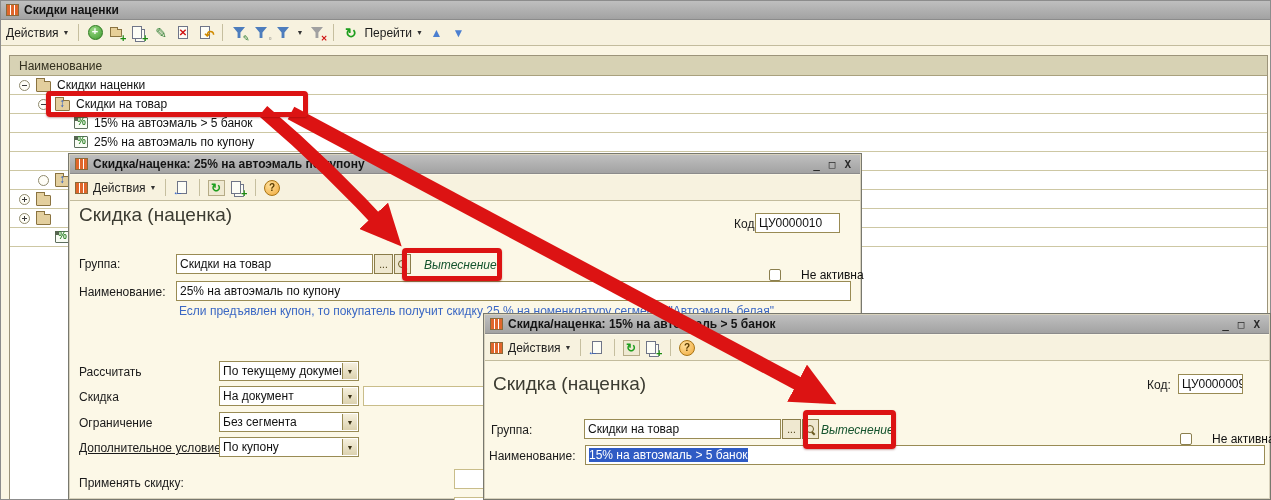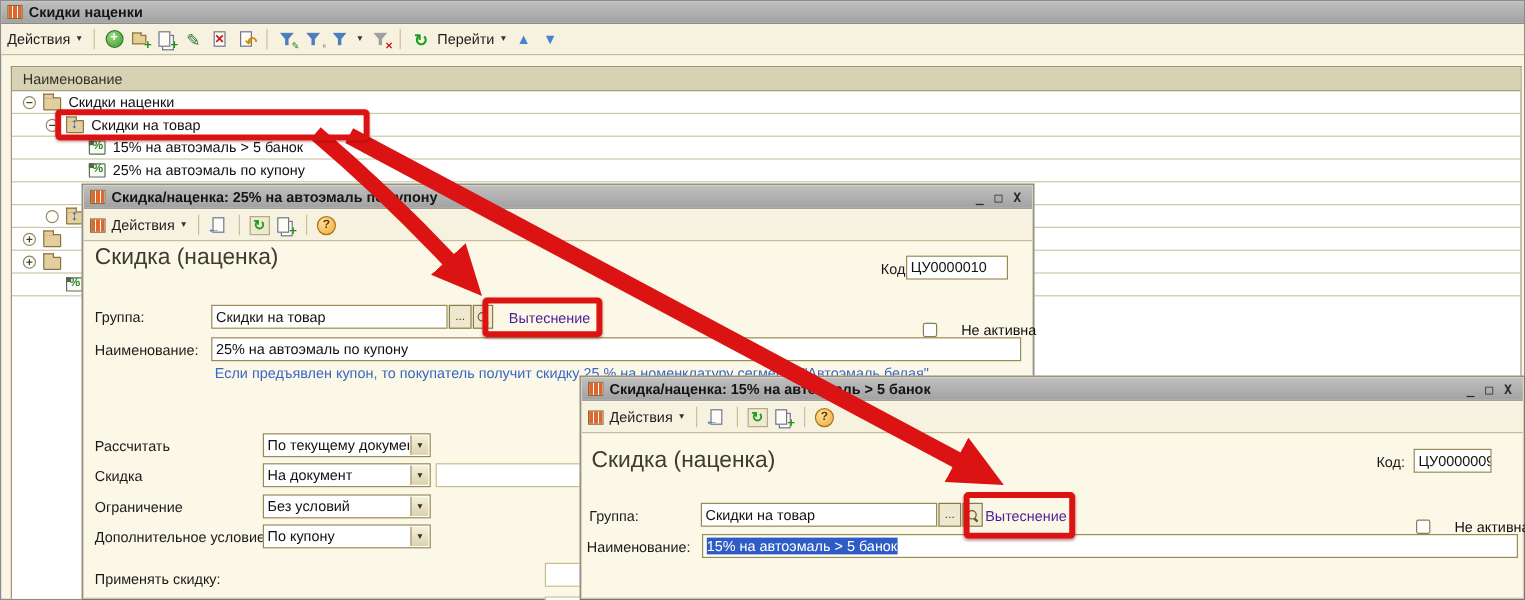--- a/index.html
+++ b/index.html
@@ -73,21 +73,21 @@
   .dlg .titlebar { margin:1px; }
   .dlg .toolbar { margin:0 1px; }
   .bigh { position:absolute; font-size:19px; color:#3c3c32; white-space:nowrap; }
   .lbl { position:absolute; white-space:nowrap; color:#1a1a1a; }
   .inp { position:absolute; height:20px; background:#fff; border:1px solid #998b54; padding:2px 3px; white-space:nowrap; overflow:hidden; }
   .sel { background:#2f5bc4; color:#fff; }
   .sqbtn { position:absolute; height:20px; background:#efe8d0; border:1px solid #8a7c49; display:flex; align-items:center; justify-content:center; font-size:10px; color:#4a3c12; }
   .mag { position:relative; width:9px; height:9px; }
   .mag::before { content:""; position:absolute; left:0; top:0; width:6px; height:6px; border:1.5px solid #6b5a1f; border-radius:50%; }
   .mag::after { content:""; position:absolute; left:6px; top:6px; width:4px; height:1.5px; background:#6b5a1f; transform:rotate(45deg); transform-origin:left center; }
-  .lnk { position:absolute; color:#4c1d95; white-space:nowrap; }
+  .lnk { position:absolute; color:#14532d; white-space:nowrap;font-style:italic; }
   .hint { position:absolute; color:#3a67c4; line-height:14px; }
   .cbx { position:absolute; display:flex; align-items:center; gap:20px; white-space:nowrap;margin-top:12px; }
   .cbx .box { width:12px; height:12px; background:#fff; border:1px solid #8b7f4e; border-radius:2px; }
   .combo { position:absolute; height:20px; background:#fff; border:1px solid #998b54; }
   .combo .cv { position:absolute; left:3px; top:2px; right:17px; white-space:nowrap; overflow:hidden; }
   .combo .ca { position:absolute; top:1px; right:1px; bottom:1px; width:15px; background:linear-gradient(#f6f0dd,#dcd2af);
                border-left:1px solid #998b54; display:flex; align-items:center; justify-content:center; font-size:7px; color:#3a3014; }
   .auxfield { position:absolute; background:#fff; border:1px solid #c9bd8a; height:20px; }
 
   
@@ -255,25 +255,25 @@
 
     <div class="lbl" style="left:10px; top:236px;">Скидка</div>
     <div class="combo" style="left:150px; top:232px; width:140px;padding-left:39px;">
       <span class="cv">На документ</span>
         <span class="ca">▼</span>
     </div>
     <div class="auxfield" style="left:294px; top:232px; width:420px;"></div>
 
     <div class="lbl" style="left:10px; top:262px;">Ограничение</div>
     <div class="combo" style="left:150px; top:258px; width:140px;">
-      <span class="cv">Без условий</span>
+      <span class="cv">Без сегмента</span>
         <span class="ca">▼</span>
     </div>
 
-    <div class="lbl" style="left:10px; top:287px;">Дополнительное условие</div>
+    <div class="lbl" style="left:10px; top:287px;text-decoration:underline;">Дополнительное условие</div>
     <div class="combo" style="left:150px; top:283px; width:140px;">
       <span class="cv">По купону</span>
         <span class="ca">▼</span>
     </div>
 
     <div class="lbl" style="left:10px; top:322px;">Применять скидку:</div>
     <div class="auxfield" style="left:385px; top:315px; width:98px;"></div>
     <div class="auxfield" style="left:385px; top:343px; width:98px;"></div>
   </div>
 

